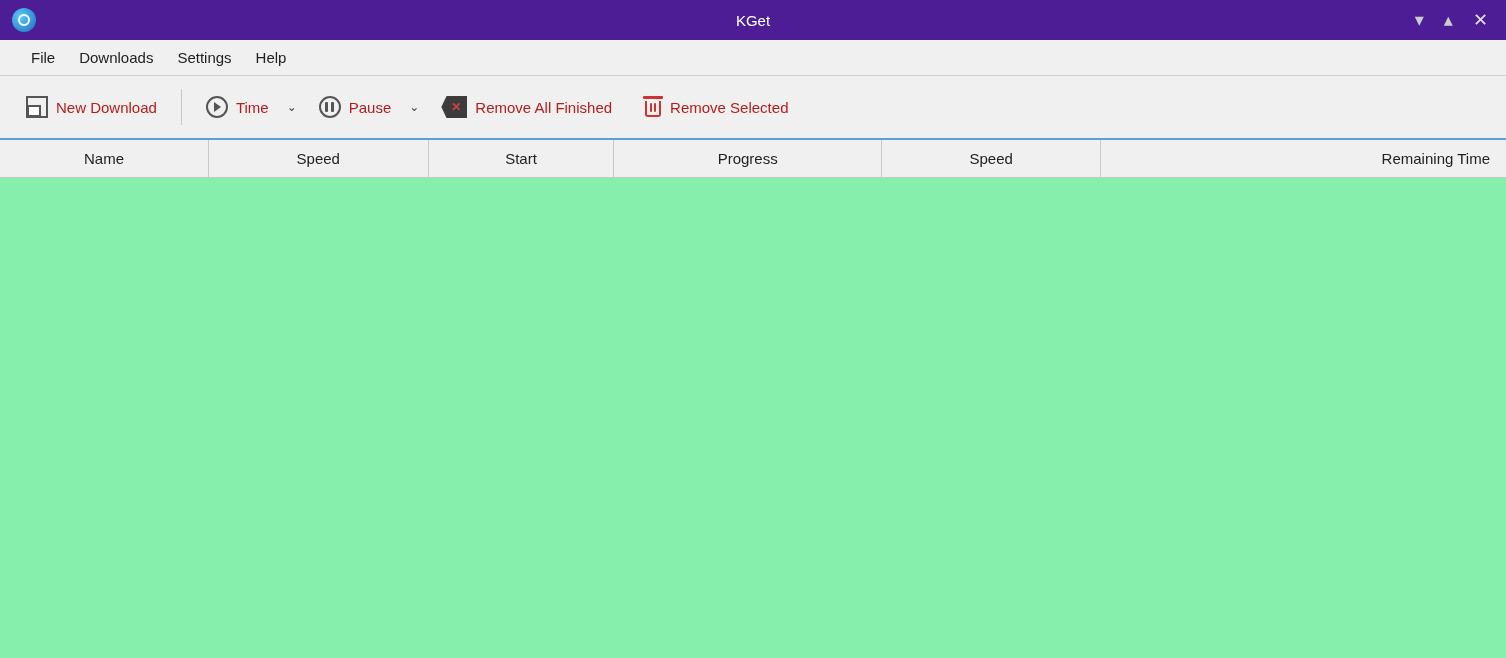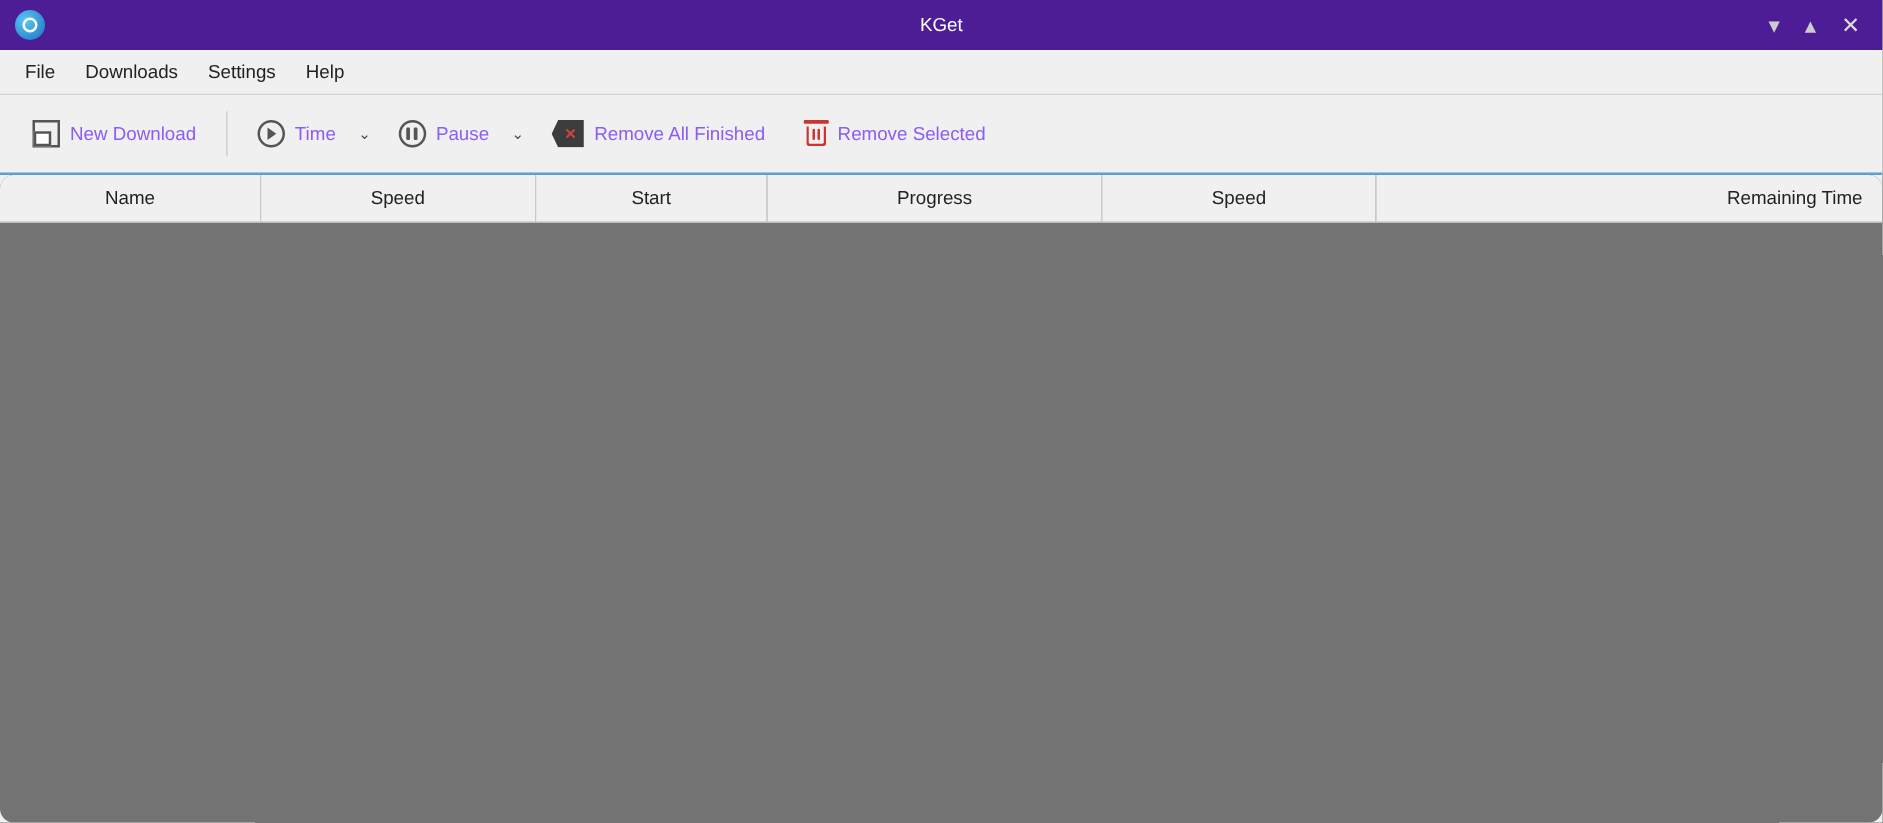--- a/index.html
+++ b/index.html
@@ -79,21 +79,21 @@
     .title-bar-btn.close {
       color: #dddddd;
     }
 
     
     .menu-bar {
       background: #f0f0f0;
       height: 36px;
       display: flex;
       align-items: center;
-      padding: 0 8px;
+      padding: 0 19px;
       border-bottom: 1px solid #d0d0d0;
     }
 
     .menu-item {
       padding: 4px 12px;
       font-size: 15px;
       color: #222222;
       cursor: pointer;
       border-radius: 3px;
     }
@@ -110,21 +110,21 @@
     }
 
     .toolbar-btn {
       display: flex;
       align-items: center;
       gap: 8px;
       padding: 8px 14px;
       background: none;
       border: none;
       font-size: 15px;
-      color: #8b5cf6;
+      color: #b91c1c;
       cursor: pointer;
       border-radius: 4px;
       height: 44px;
     }
 
     .toolbar-separator {
       width: 1px;
       height: 36px;
       background: #c8c8c8;
       margin: 0 6px;
@@ -271,23 +271,22 @@
       content: '✕';
       color: #cc4444;
       font-size: 12px;
       font-weight: bold;
       margin-left: 4px;
     }
 
     
     .table-container {
       flex: 1;
-      background: #737373;
+      background: #86efac;
       overflow: auto;
-      border-radius: 11px;
     }
 
     table {
       width: 100%;
       border-collapse: collapse;
     }
 
     thead tr {
       background: #f0f0f0;
       border-bottom: 1px solid #c8c8c8;

